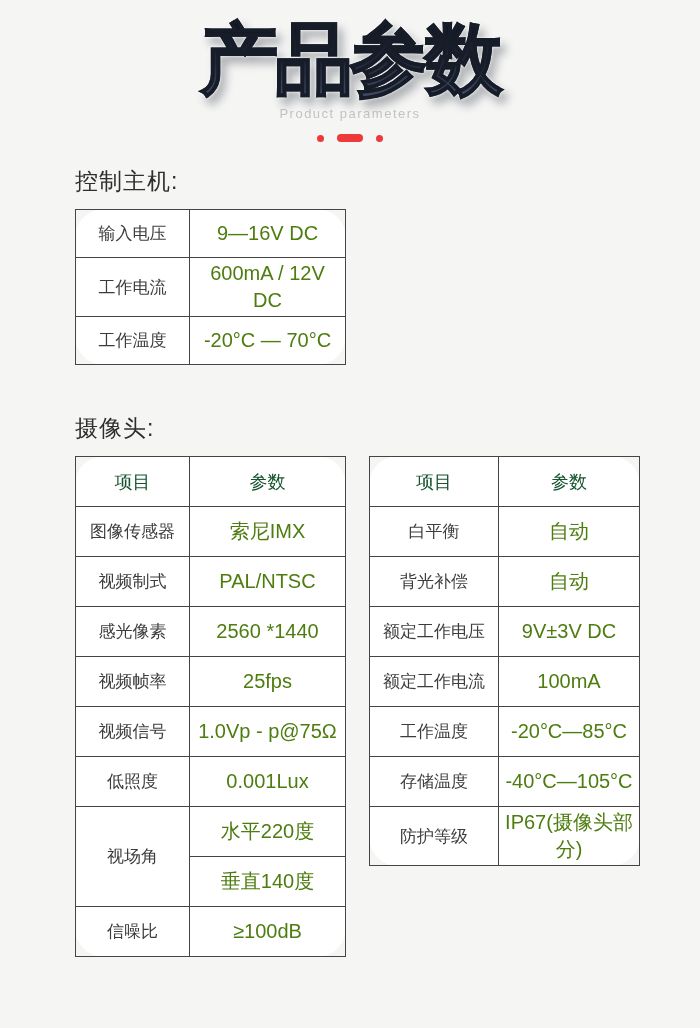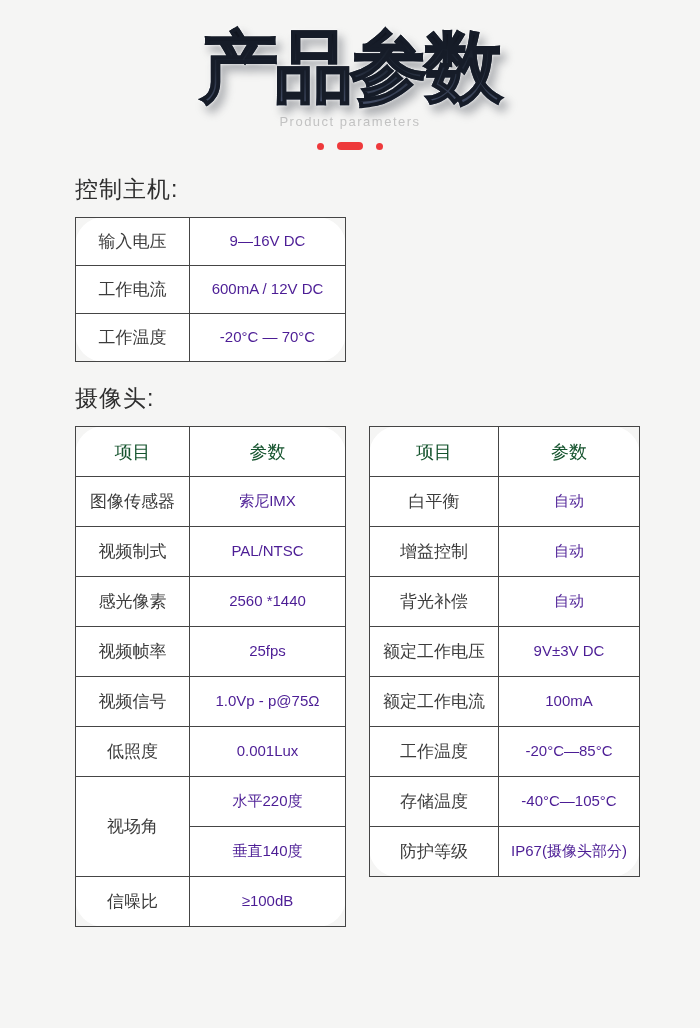--- a/index.html
+++ b/index.html
@@ -2,21 +2,21 @@
 <html><head>
 <meta charset="utf-8">
 <style>
   html,body{margin:0;padding:0;}
   body{
     width:700px;height:1028px;
     background:#f5f5f4;
     font-family:"Liberation Sans","DejaVu Sans",sans-serif;
     overflow:hidden;
   }
-  .hero{ text-align:center; padding-top:28px; }
+  .hero{ text-align:center; padding-top:20px; }
   .title{
     display:inline-block;
     font-size:78px;
     font-weight:900;
     letter-spacing:-3px;
     line-height:1;
     color:#1d2431;
     filter: drop-shadow(0 0 1.5px #ffffff) drop-shadow(5px 7px 4px rgba(90,95,105,0.45));
   }
   @supports ((-webkit-background-clip:text) or (background-clip:text)){
@@ -41,21 +41,21 @@
   .divider .dot{ width:7px;height:7px;border-radius:50%; }
   .divider .dash{ width:26px;height:8px;border-radius:4px; }
 
   .content{ margin-left:75px; width:565px; }
   .section-heading{
     margin-top:24px;
     font-size:23px;
     color:#2e2e2e;
     letter-spacing:1px;
   }
-  .section-heading.camera{ margin-top:21px; }
+  .section-heading.camera{ margin-top:48px; }
   .tables-row{
     margin-top:12px;
     display:flex;
     justify-content:space-between;
     align-items:flex-start;
   }
   table.spec{
     border-collapse:collapse;
     table-layout:fixed;
     width:270px;
@@ -65,21 +65,21 @@
   table.spec td{
     border:1px solid #454545;
     text-align:center;
     vertical-align:middle;
     padding:2px 4px;
     box-sizing:border-box;
   }
   table.host td{ height:48px; }
   table.cam td{ height:50px; }
   td.lbl{ font-size:17px; color:#3c3c3c; }
-  td.val{ font-size:15px; color:#4c1d95; white-space:pre-line; line-height:1.35; }
+  td.val{ font-size:20px; color:#4d7c0f; white-space:pre-line; line-height:1.35; }
   td.hdr{ font-size:18px; color:#14532d; }
 </style>
 </head>
 <body>
 
 <div class="hero">
   <div class="title">产品参数</div>
   <div class="subtitle">Product parameters</div>
   <div class="divider">
     <span class="dot" style="background: rgb(238, 57, 59);"></span>
@@ -175,24 +175,20 @@
       <tbody>
           <tr>
         <td class="hdr">项目</td>
         <td class="hdr">参数</td>
       </tr>
       <tr>
         <td class="lbl">白平衡</td>
         <td class="val">自动</td>
       </tr>
       <tr>
-        <td class="lbl">增益控制</td>
-        <td class="val">自动</td>
-      </tr>
-      <tr>
         <td class="lbl">背光补偿</td>
         <td class="val">自动</td>
       </tr>
       <tr>
         <td class="lbl">额定工作电压</td>
         <td class="val">9V±3V DC</td>
       </tr>
       <tr>
         <td class="lbl">额定工作电流</td>
         <td class="val">100mA</td>

